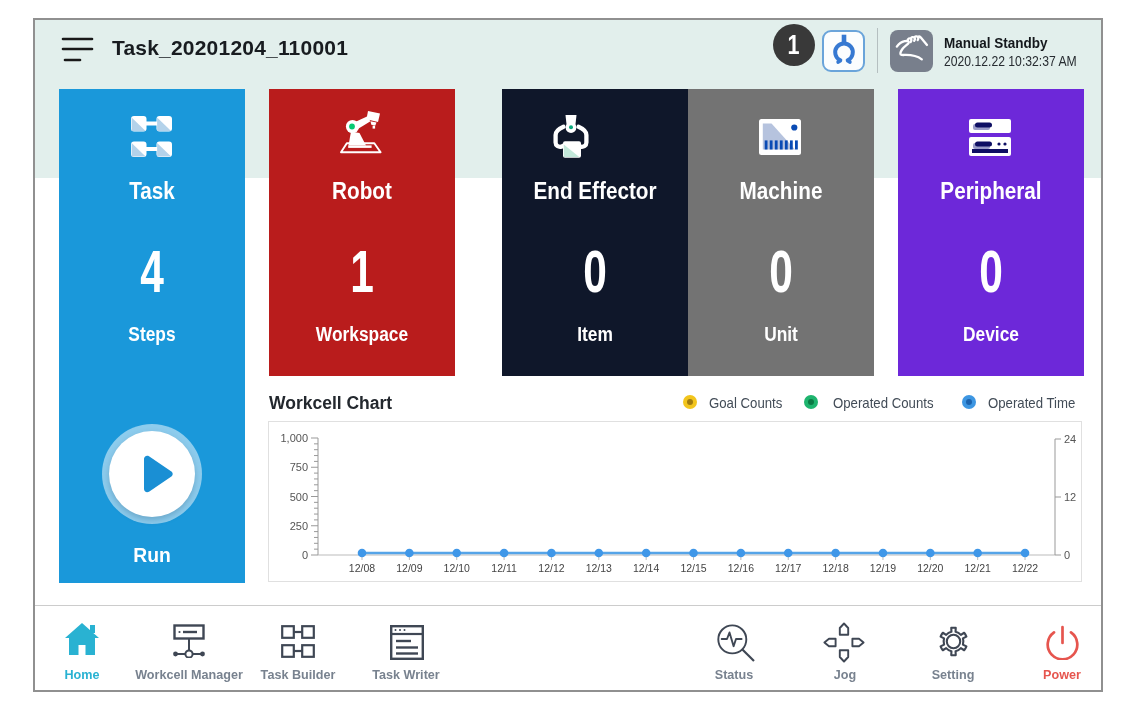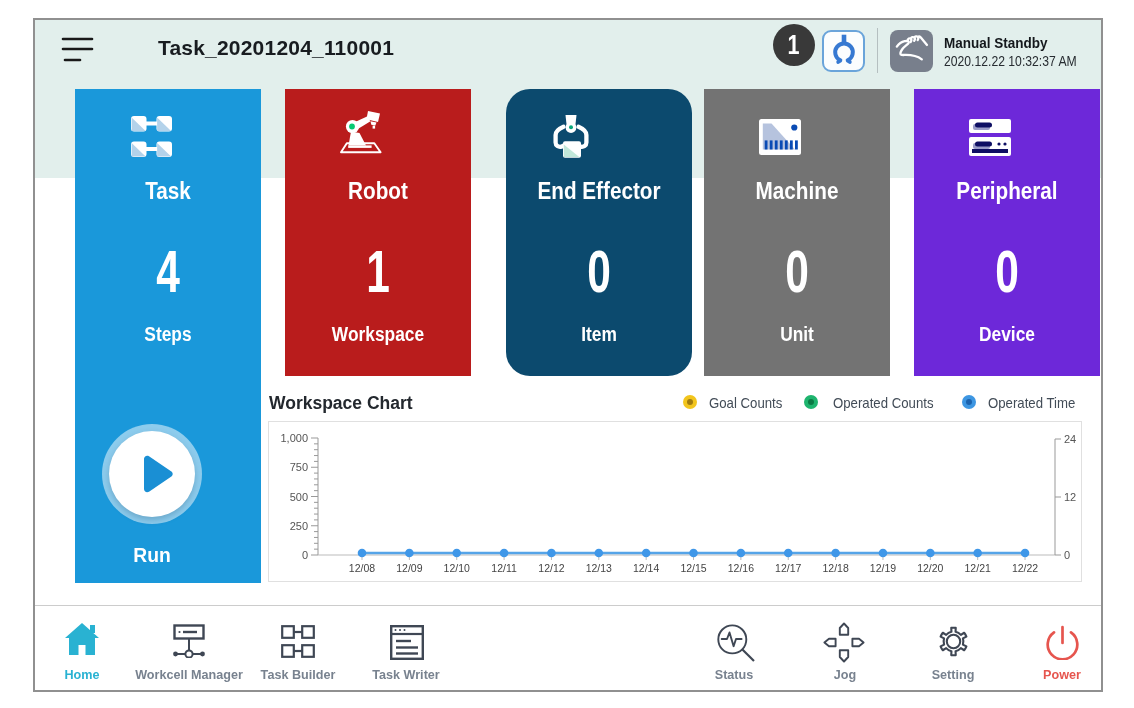--- a/index.html
+++ b/index.html
@@ -1,36 +1,36 @@
 <!DOCTYPE html>
 <html><head>
 <meta charset="utf-8">
 <style>
 * { margin:0; padding:0; box-sizing:border-box; }
 html,body { width:1134px; height:708px; background:#ffffff; font-family:"Liberation Sans", sans-serif; }
 .abs { position:absolute; }
 #frame { position:absolute; left:33px; top:18px; width:1070px; height:674px; border:2px solid #909090; background:#fff; overflow:hidden; }
 #band { position:absolute; left:35px; top:20px; width:1066px; height:158px; background:#e2efec; }
 
-#title { position:absolute; left:112px; top:36px; font-size:21px; font-weight:bold; color:#181c20; letter-spacing:0.2px;margin-left:46px; }
+#title { position:absolute; left:112px; top:36px; font-size:21px; font-weight:bold; color:#181c20; letter-spacing:0.2px; }
 #badge { position:absolute; left:773px; top:24px; width:42px; height:42px; border-radius:50%; background:#393939; color:#fff; font-size:27px; font-weight:bold; text-align:center; line-height:42px; }
 #badge span { display:inline-block; transform:scaleX(0.8); }
 #bluebtn { position:absolute; left:822px; top:30px; width:43px; height:42px; border:2px solid #6aa4da; border-radius:9px; background:#fbfdfe; }
 #divider { position:absolute; left:877px; top:28px; width:1px; height:45px; background:#b5bfc0; }
 #handbtn { position:absolute; left:890px; top:30px; width:43px; height:42px; border-radius:8px; background:#787f8c; }
 #status1 { position:absolute; left:944px; top:34px; font-size:15px; font-weight:bold; color:#14181c; transform:scaleX(0.9); transform-origin:left; white-space:nowrap; }
 #status2 { position:absolute; left:944px; top:53px; font-size:14.5px; color:#272c31; transform:scaleX(0.84); transform-origin:left; white-space:nowrap; }
 
-.card { position:absolute; top:89px; width:186px; height:287px; color:#fff;margin-left:16px; }
+.card { position:absolute; top:89px; width:186px; height:287px; color:#fff; }
 .card .lbl  { position:absolute; top:90px; width:100%; text-align:center; font-size:23px; line-height:25px; font-weight:bold; transform:scaleX(0.90); }
 .card .num  { position:absolute; top:153px; width:100%; text-align:center; font-size:59px; line-height:60px; font-weight:bold; transform:scaleX(0.72); }
 .card .sub  { position:absolute; top:234px; width:100%; text-align:center; font-size:19.5px; line-height:22px; font-weight:bold; transform:scaleX(0.89); }
 #card-task { left:59px; height:494px; background:#1a98da; }
 #card-robot { left:269px; background:#b91c1c; }
-#card-end { left:490px; background:#0c4a6e;border-radius:24px; }
+#card-end { left:502px; background:#0f172a; }
 #card-machine { left:688px; background:#737373;text-decoration:underline; }
 #card-periph { left:898px; background:#6d28d9; }
 
 #playwrap { position:absolute; left:102px; top:424px; width:100px; height:100px; }
 #playring { position:absolute; left:0; top:0; width:100px; height:100px; border-radius:50%; background:rgba(255,255,255,0.5); }
 #playcircle { position:absolute; left:7px; top:7px; width:86px; height:86px; border-radius:50%; background:#fff; box-shadow:0 3px 6px rgba(0,60,100,0.25); }
 #runlbl { position:absolute; left:59px; top:543px; width:186px; text-align:center; color:#fff; font-size:21px; font-weight:bold; transform:scaleX(0.92); }
 
 #optitle { position:absolute; left:269px; top:393px; font-size:17.5px; font-weight:bold; color:#23282e; white-space:nowrap; }
 .legdot { position:absolute; top:395px; width:14px; height:14px; border-radius:50%; }
@@ -160,21 +160,21 @@
 
 <div id="playwrap">
     <div id="playring"></div>
     <div id="playcircle"></div>
 <svg class="abs" style="left:38px;top:30px" width="36" height="40" viewBox="0 0 36 40">
   <path d="M4 5 C 4 2.5, 6.5 1, 9 2.2 L 31 17.2 C 33.3 18.6, 33.3 21.4, 31 22.8 L 9 37.8 C 6.5 39, 4 37.5, 4 35 Z" fill="#1a8fd4"></path>
 </svg>
 </div>
 <div id="runlbl">Run</div>
 
-<div id="optitle">Workspace Chart</div>
+<div id="optitle">Workcell Chart</div>
 <div class="legdot" style="left:683px;background:#f2c51d"></div>
 <div class="legdot" style="left:804px;background:#1eb46e"></div>
 <div class="legdot" style="left:962px;background:#3d96e2"></div>
 <div class="legdot" style="left:687px;top:399px;width:6px;height:6px;background:#a07c10"></div>
 <div class="legdot" style="left:808px;top:399px;width:6px;height:6px;background:#0b7a45"></div>
 <div class="legdot" style="left:966px;top:399px;width:6px;height:6px;background:#1c63ae"></div>
 <div class="legtxt" style="left:709px">Goal Counts</div>
 <div class="legtxt" style="left:833px">Operated Counts</div>
 <div class="legtxt" style="left:988px">Operated Time</div>
 <div id="chartbox"></div>

